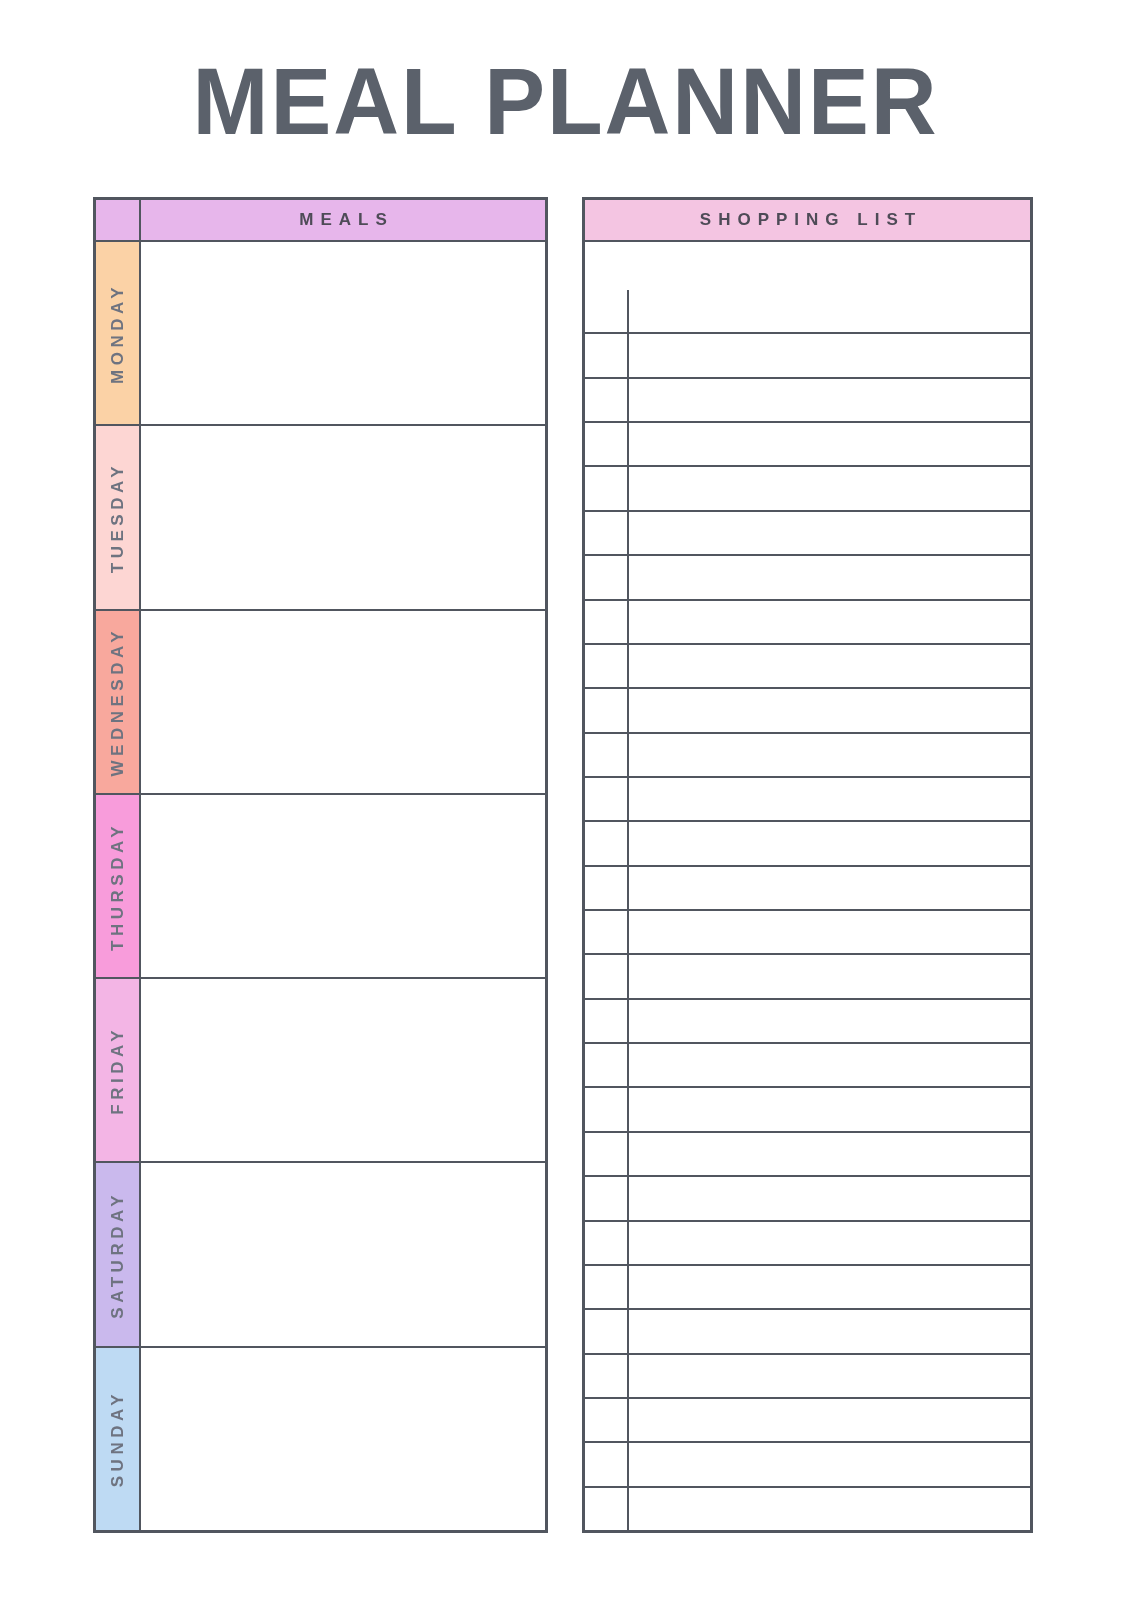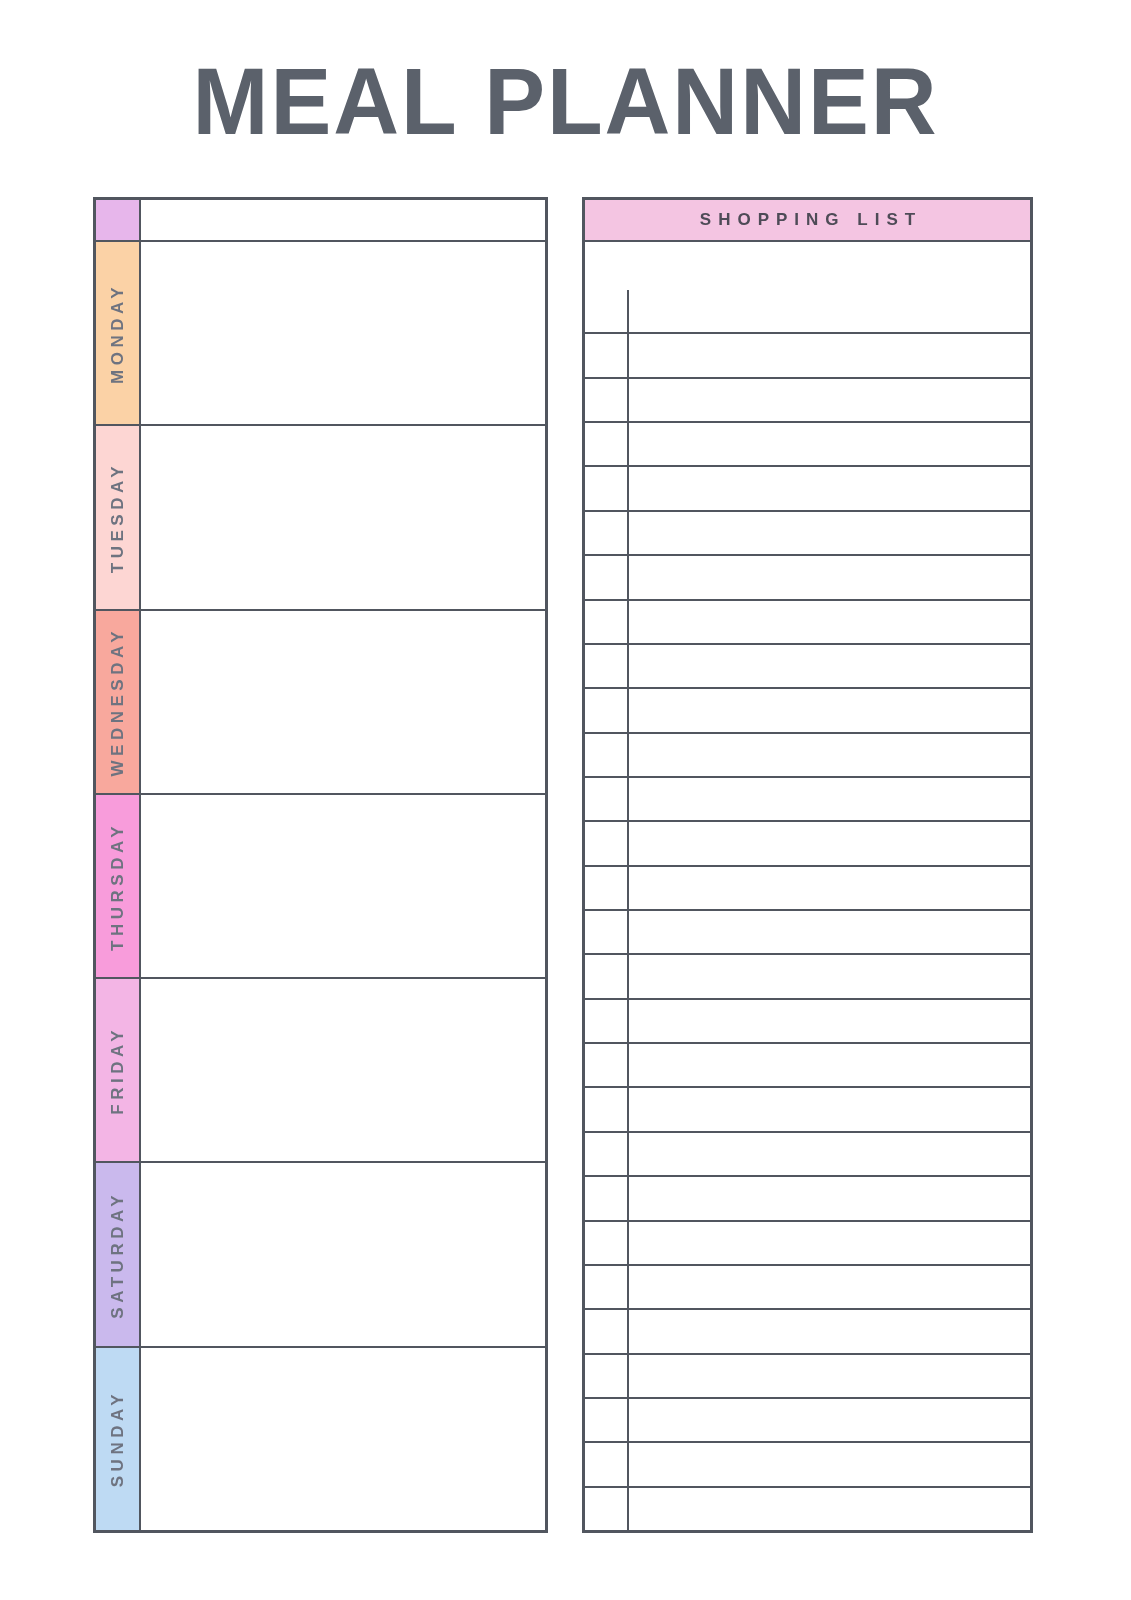--- a/index.html
+++ b/index.html
@@ -109,20 +109,21 @@
   .item-cell { flex: 1; background: #ffffff; }
 </style>
 </head>
 <body>
 
 <div class="page-title">MEAL PLANNER</div>
 
 <div class="table" id="meal-table">
   <div class="t-header">
     <div class="day-col-head"></div>
+    <div class="head-label">MEALS</div>
   </div>
   <div id="day-rows-container" style="display: flex; flex-direction: column; flex: 1 1 0%; min-height: 0px;">
   <div class="day-row">
     <div class="day-cell" style="background: rgb(251, 210, 166);">
       <span class="day-text">MONDAY</span>
     </div>
     <div class="meal-area"></div>
   </div>
 
   <div class="day-row">

